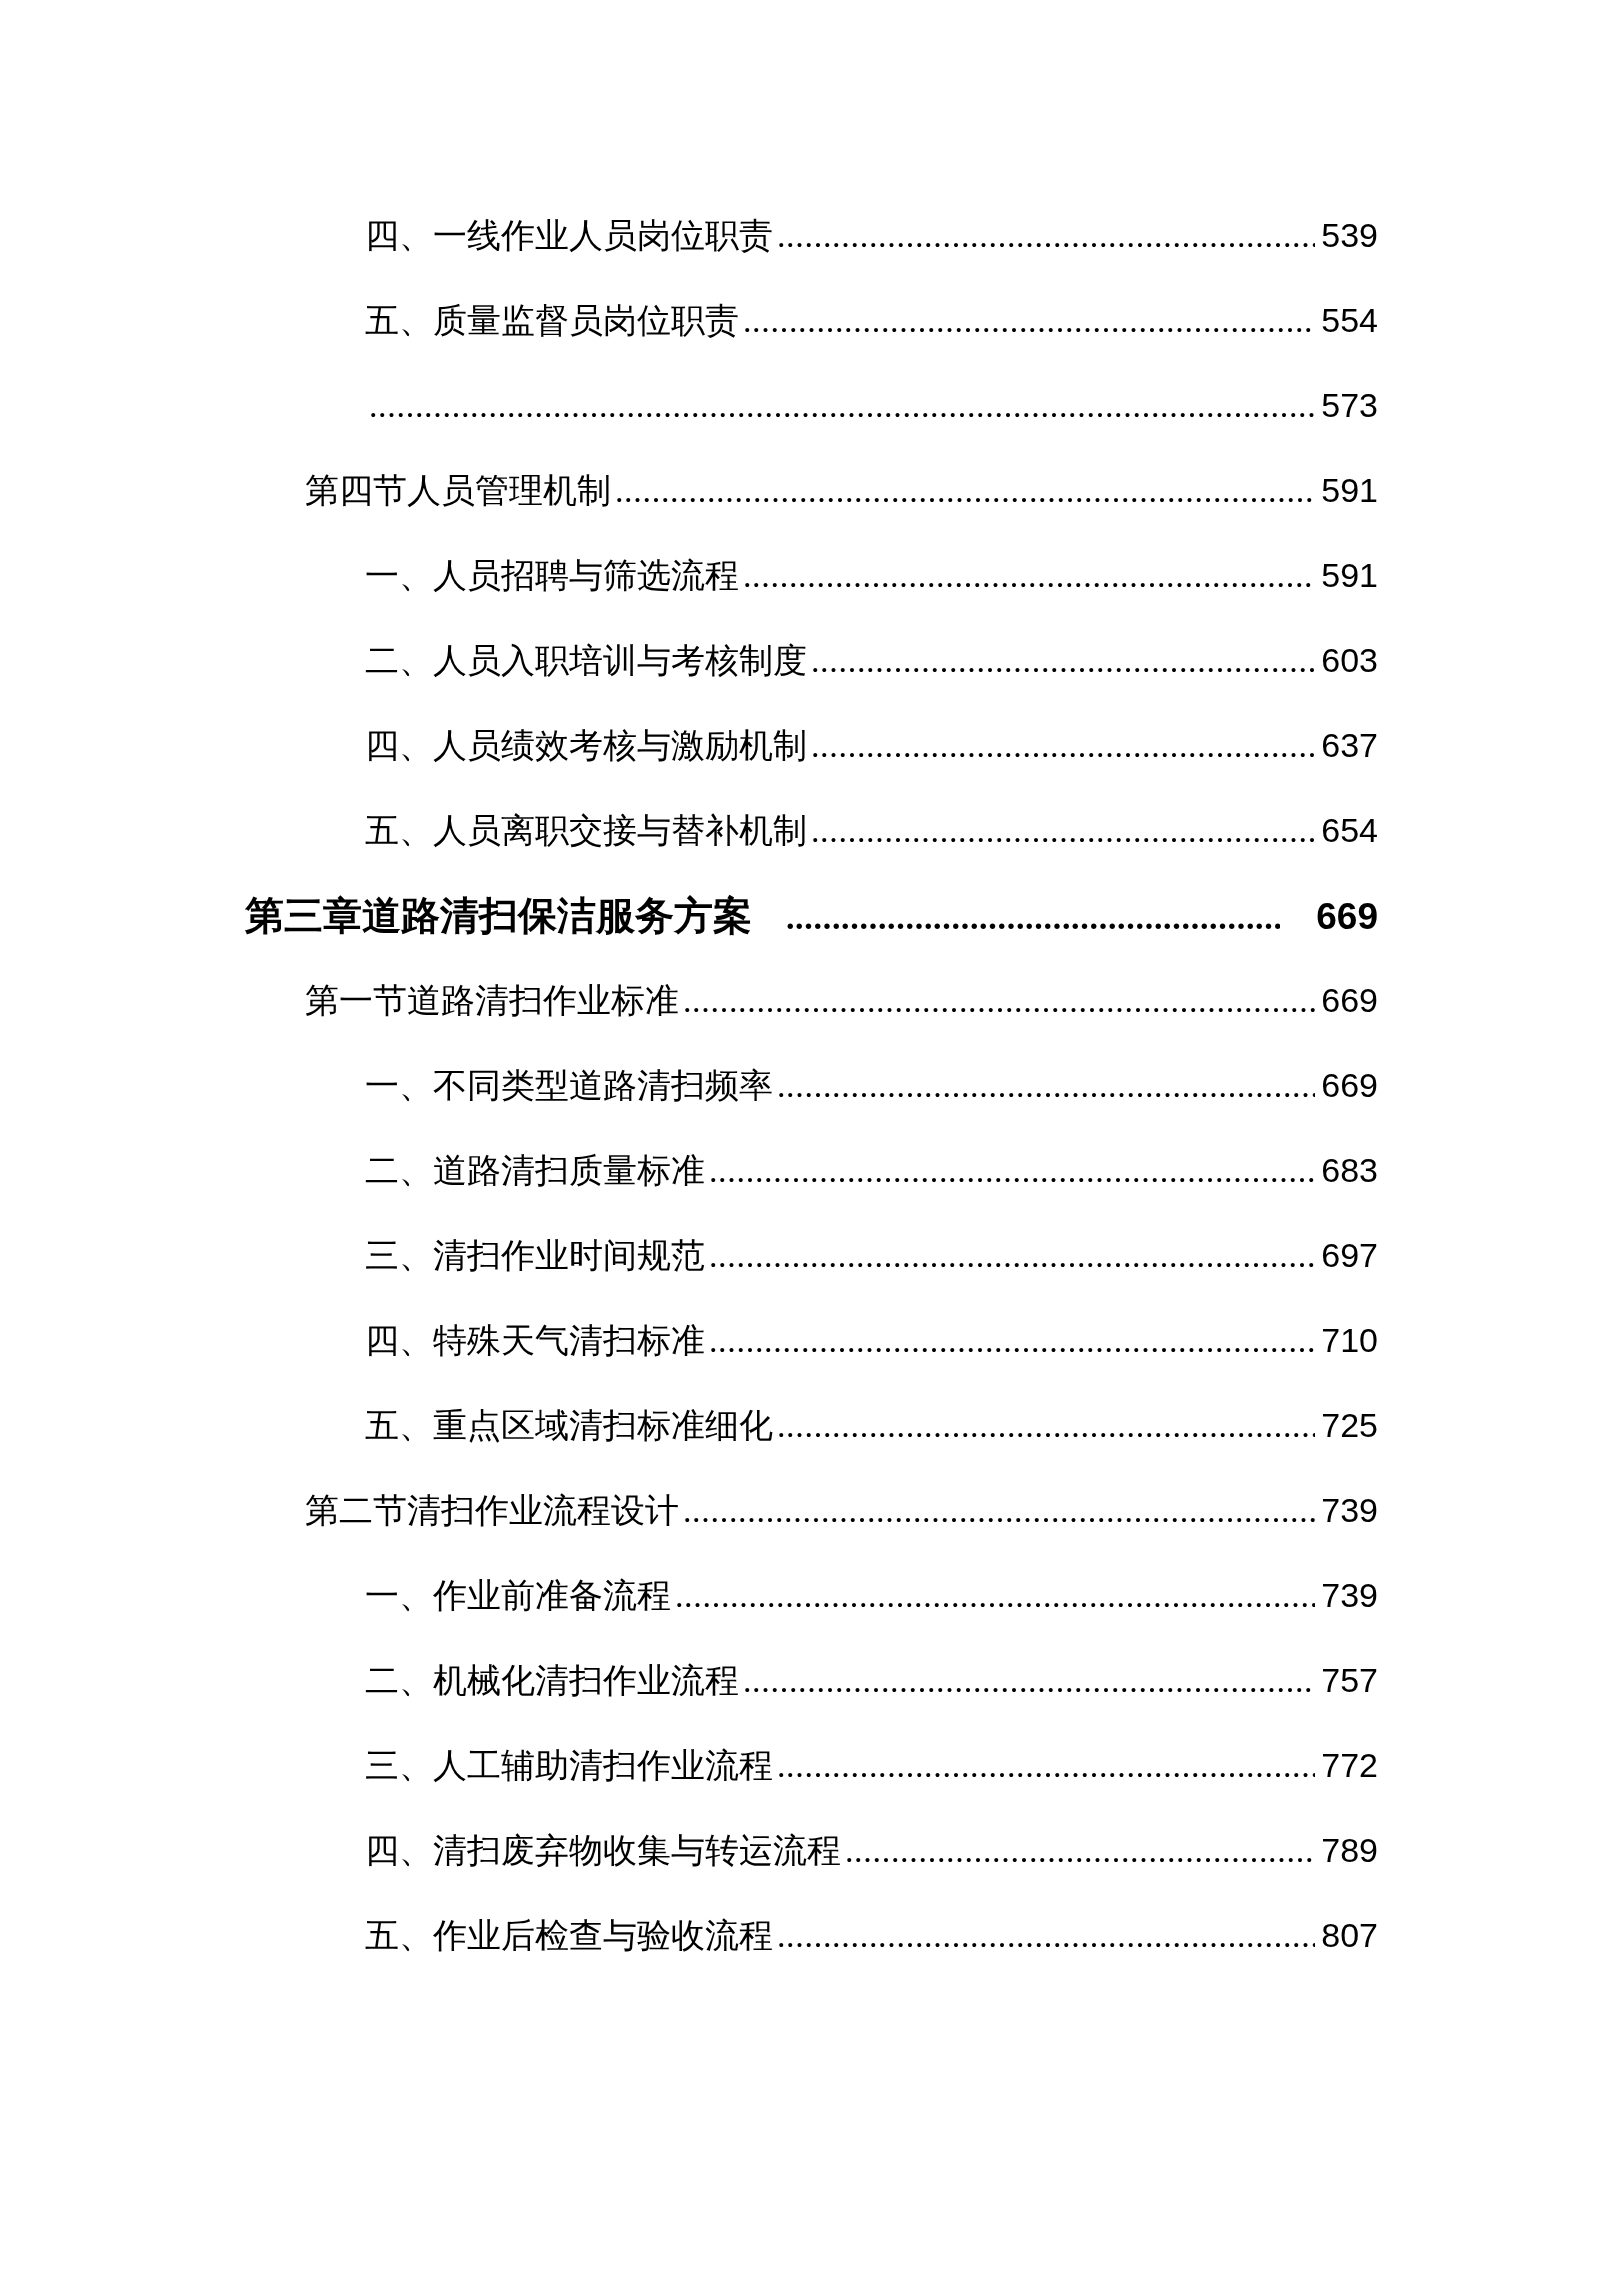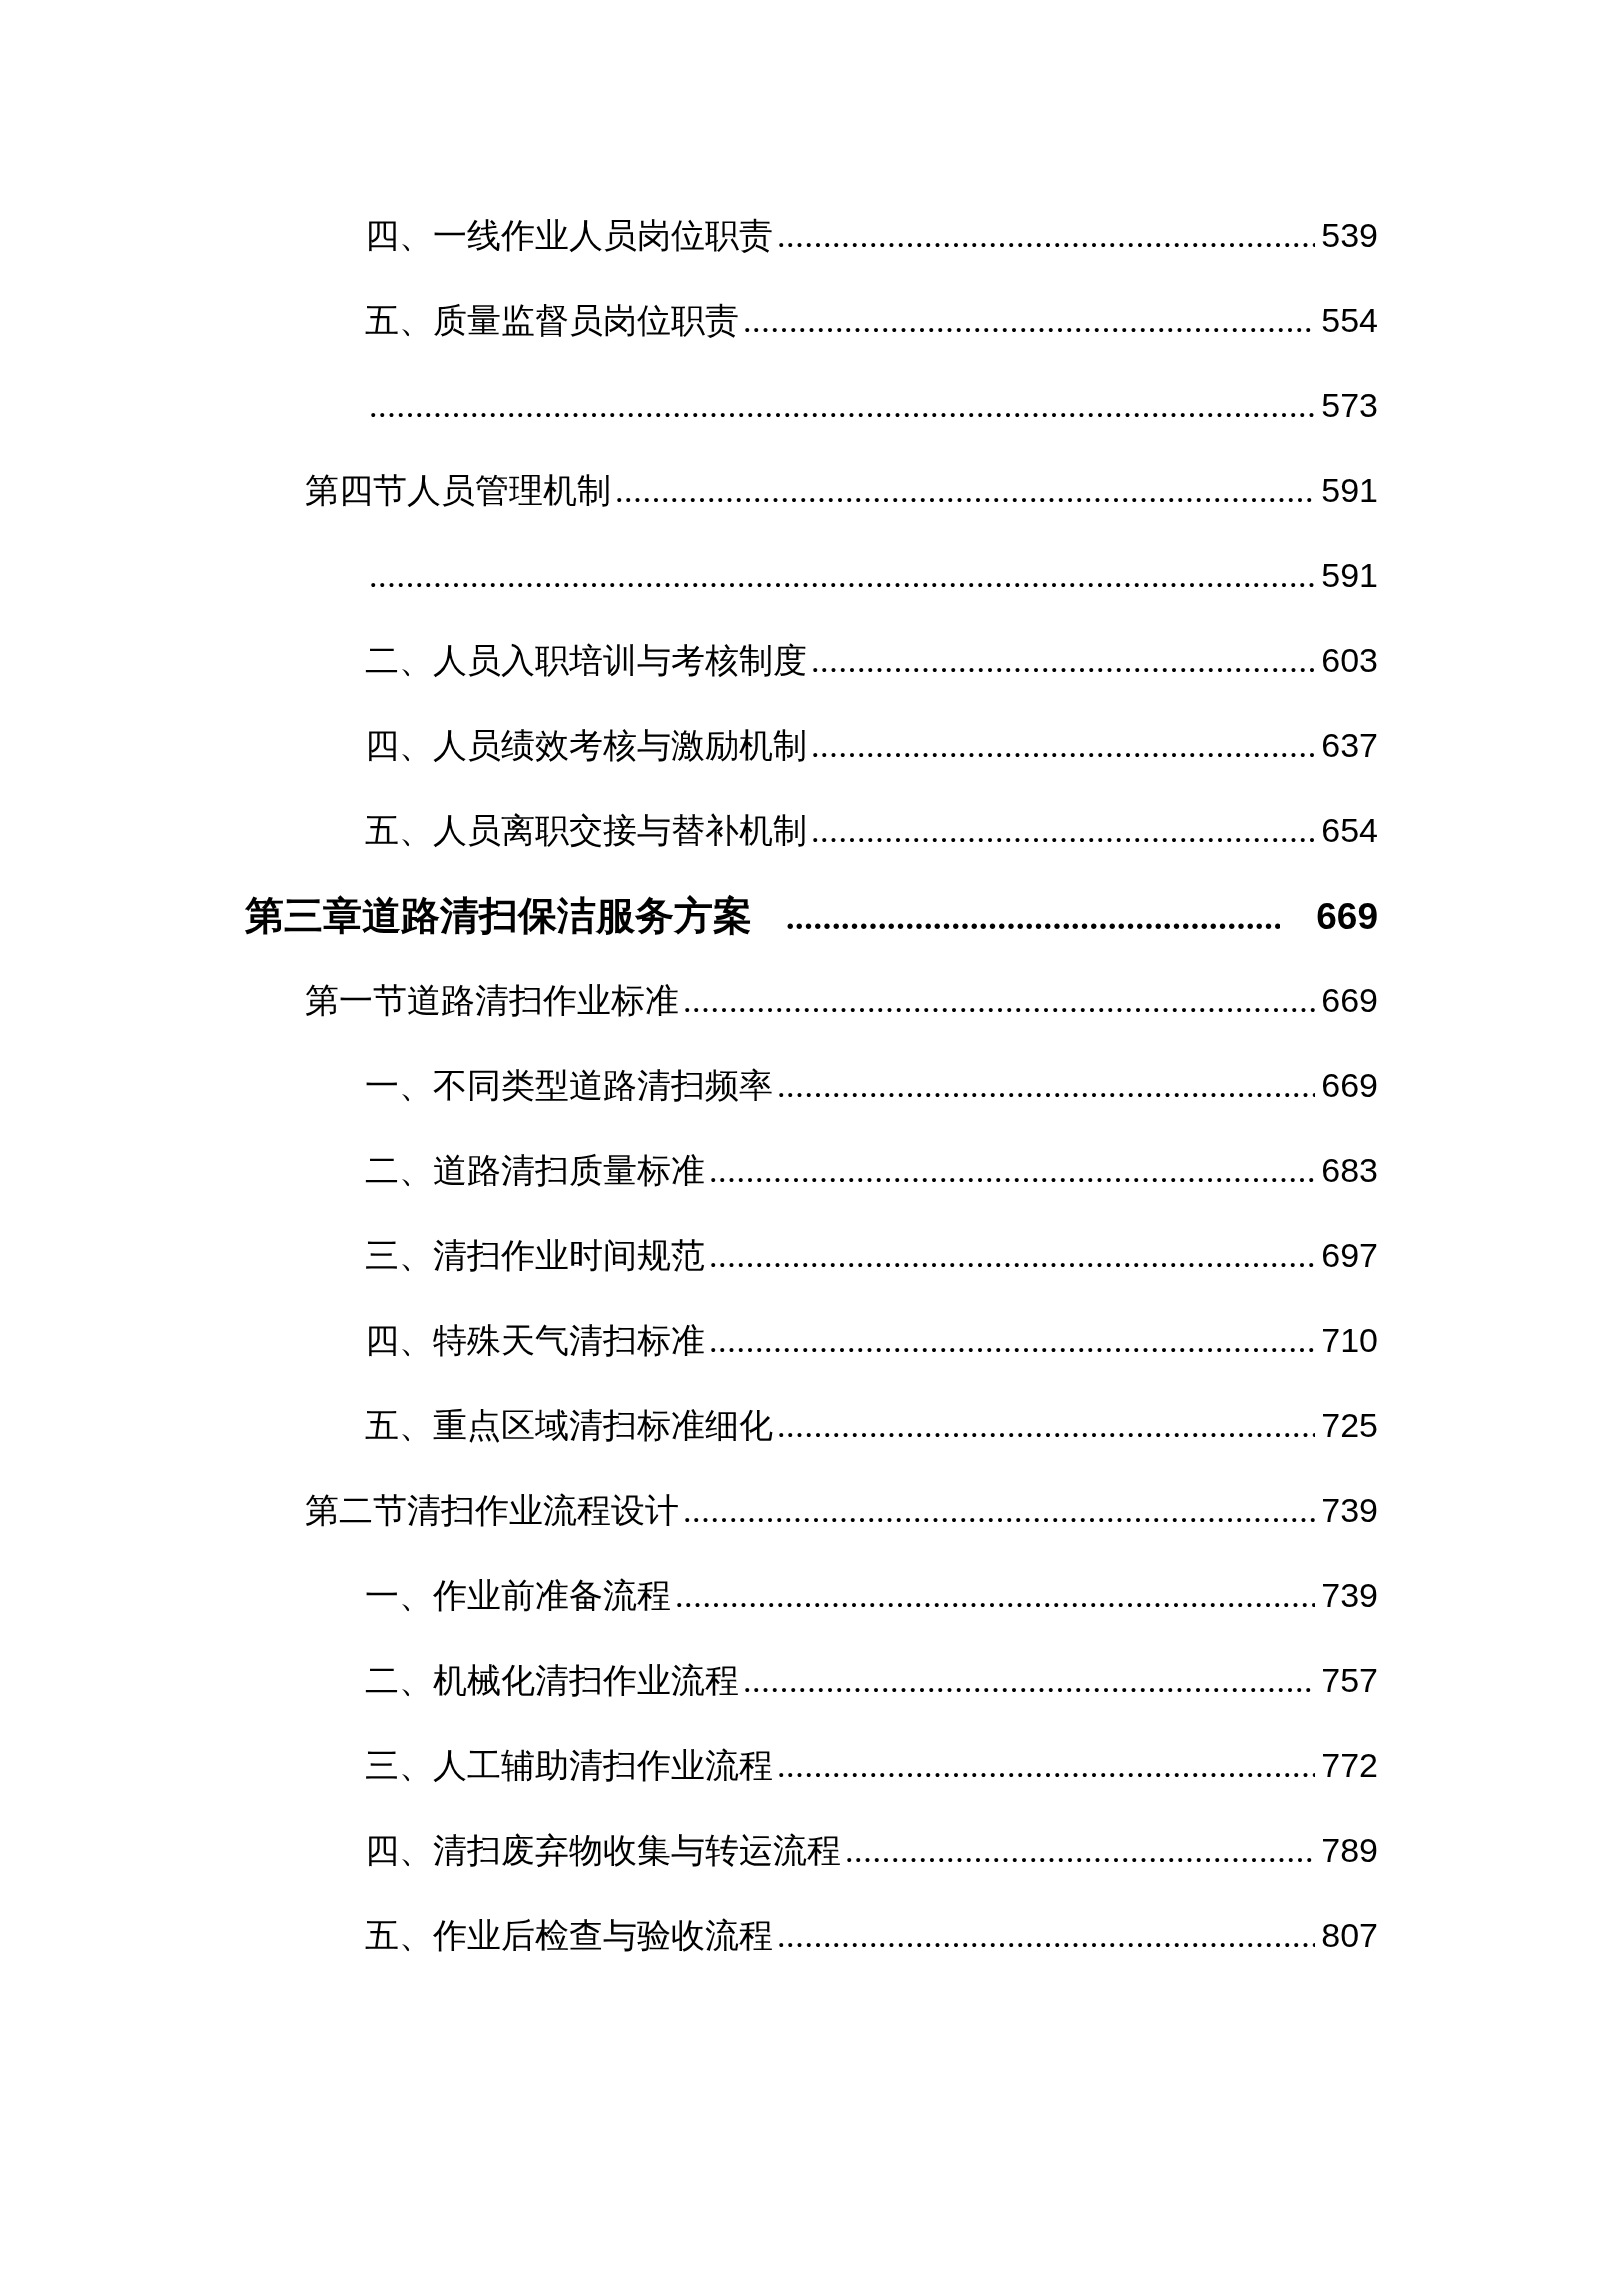--- a/index.html
+++ b/index.html
@@ -86,20 +86,21 @@
       <div class="toc-row lvl-item">
     <span class="leader"></span>
     <span class="toc-page">573</span>
   </div>
       <div class="toc-row lvl-section">
     <span class="toc-title">第四节人员管理机制</span>
     <span class="leader"></span>
     <span class="toc-page">591</span>
   </div>
       <div class="toc-row lvl-item">
+    <span class="toc-title">一、人员招聘与筛选流程</span>
     <span class="leader"></span>
     <span class="toc-page">591</span>
   </div>
       <div class="toc-row lvl-item">
     <span class="toc-title">二、人员入职培训与考核制度</span>
     <span class="leader"></span>
     <span class="toc-page">603</span>
   </div>
       <div class="toc-row lvl-item">
     <span class="toc-title">四、人员绩效考核与激励机制</span>

